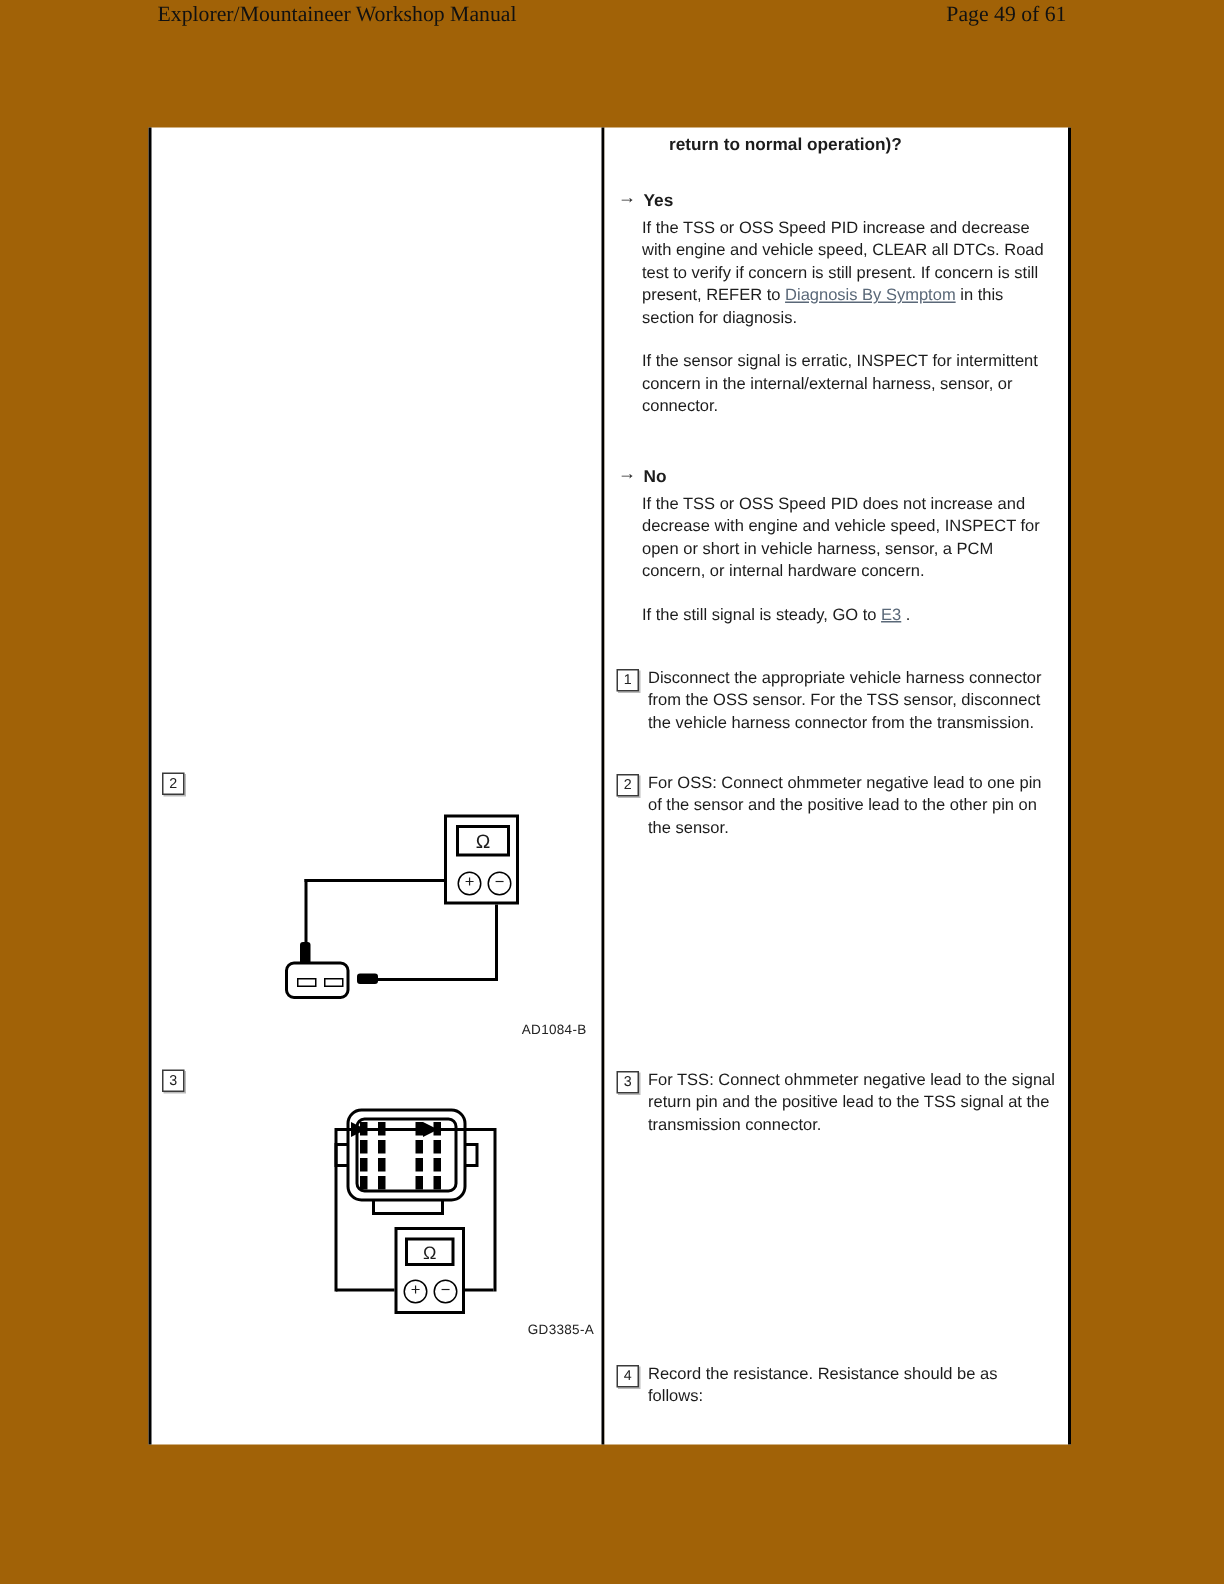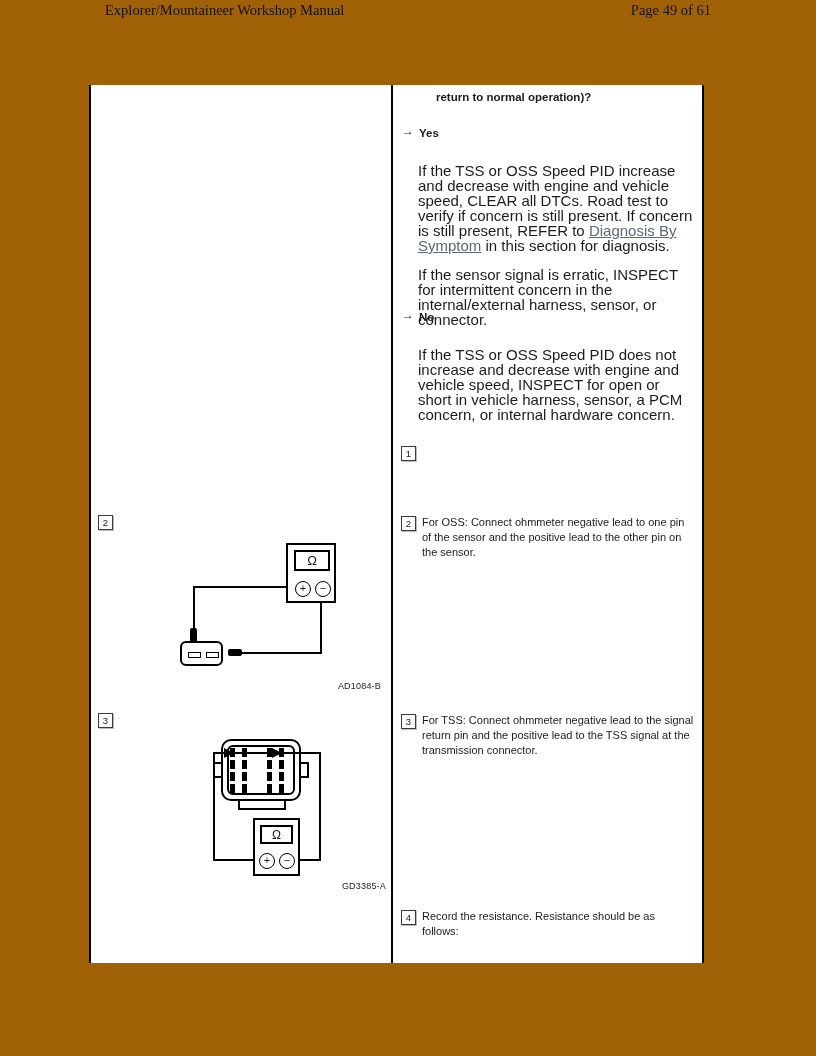--- a/index.html
+++ b/index.html
@@ -7,42 +7,42 @@
     position:relative; width:816px; height:1056px; background:#a16207;
     font-family:"Liberation Sans", sans-serif; color:#1c1c1c; overflow:hidden;
   }
   
   .page-header {
     position:absolute; left:105px; right:105px; top:2px;
     display:flex; justify-content:space-between;
     font-family:"Liberation Serif", serif; font-size:14.5px; color:#111;
   }
   
-  .wm-table { position:absolute; left:89px; top:85px; width:615px; }
+  .wm-table { position:absolute; left:99px; top:85px; width:615px; }
   .row { display:flex; width:615px; }
   .row-top { height:353px; }
   .row-bottom { height:525px; }
   .cell { box-sizing:border-box; position:relative; background:#fff; }
   .cell-l { width:304px; border-left:2px solid #000; border-right:2px solid #000; }
   .cell-r { width:311px; border-right:2px solid #000; }
   .section-row {
     box-sizing:border-box; width:615px; height:22px;
     border:2px solid #000; padding:2px 0 0 6px;
     font-size:11.5px; letter-spacing:0.2px; white-space:nowrap;
   }
   .sec-id { font-weight:bold; }
   .sec-title { margin-left:5px; }
   
   p { margin:0; }
   .mt { margin-top:14px; }
   .q-cont { position:absolute; left:43px; top:6px; font-size:11.5px; font-weight:bold; white-space:nowrap; }
   .ans-head { position:absolute; left:9px; font-size:11.5px; }
   .arrow { font-size:12px; position:relative; top:-2px; margin-right:5px; }
   .ans-label { font-weight:bold; }
-  .ans-body { position:absolute; left:25px; width:278px; font-size:15px; line-height:15px;margin-top:18px; }
+  .ans-body { position:absolute; left:25px; width:278px; font-size:11px; line-height:15px; }
   .doc-link { color:#5a6878; text-decoration:underline; cursor:pointer; }
   .step { position:absolute; left:0; width:304px; }
   .step .numbox { position:absolute; left:8px; top:1px; }
   .step-text { margin-left:29px; width:272px; font-size:11px; line-height:15px; }
   .numbox {
     position:absolute; box-sizing:border-box; width:15px; height:15px;
     border:1px solid #3a3a3a; background:#fff; font-size:9.5px; line-height:13px;
     text-align:center; color:#222; box-shadow:1px 1px 0 #bbb;
   }
   
@@ -164,20 +164,21 @@
           <div class="meter-display" style="left:5px;top:5px;width:33px;height:19px;font-size:12px;"><span>Ω</span></div>
           <div class="terminal" style="left:4px;top:33px;">+</div>
           <div class="terminal" style="left:24px;top:33px;">−</div>
         </div>
         <div class="fig-caption" style="left:205px;top:443px;">GD3385-A</div>
       </div>
 
       <div class="cell cell-r">
         <div class="step" style="top:7px;">
           <span class="numbox">1</span>
+          <div class="step-text">Disconnect the appropriate vehicle harness connector from the OSS sensor. For the TSS sensor, disconnect the vehicle harness connector from the transmission.</div>
         </div>
         <div class="step" style="top:77px;">
           <span class="numbox">2</span>
           <div class="step-text">For OSS: Connect ohmmeter negative lead to one pin of the sensor and the positive lead to the other pin on the sensor.</div>
         </div>
         <div class="step" style="top:275px;">
           <span class="numbox">3</span>
           <div class="step-text">For TSS: Connect ohmmeter negative lead to the signal return pin and the positive lead to the TSS signal at the transmission connector.</div>
         </div>
         <div class="step" style="top:471px;">

